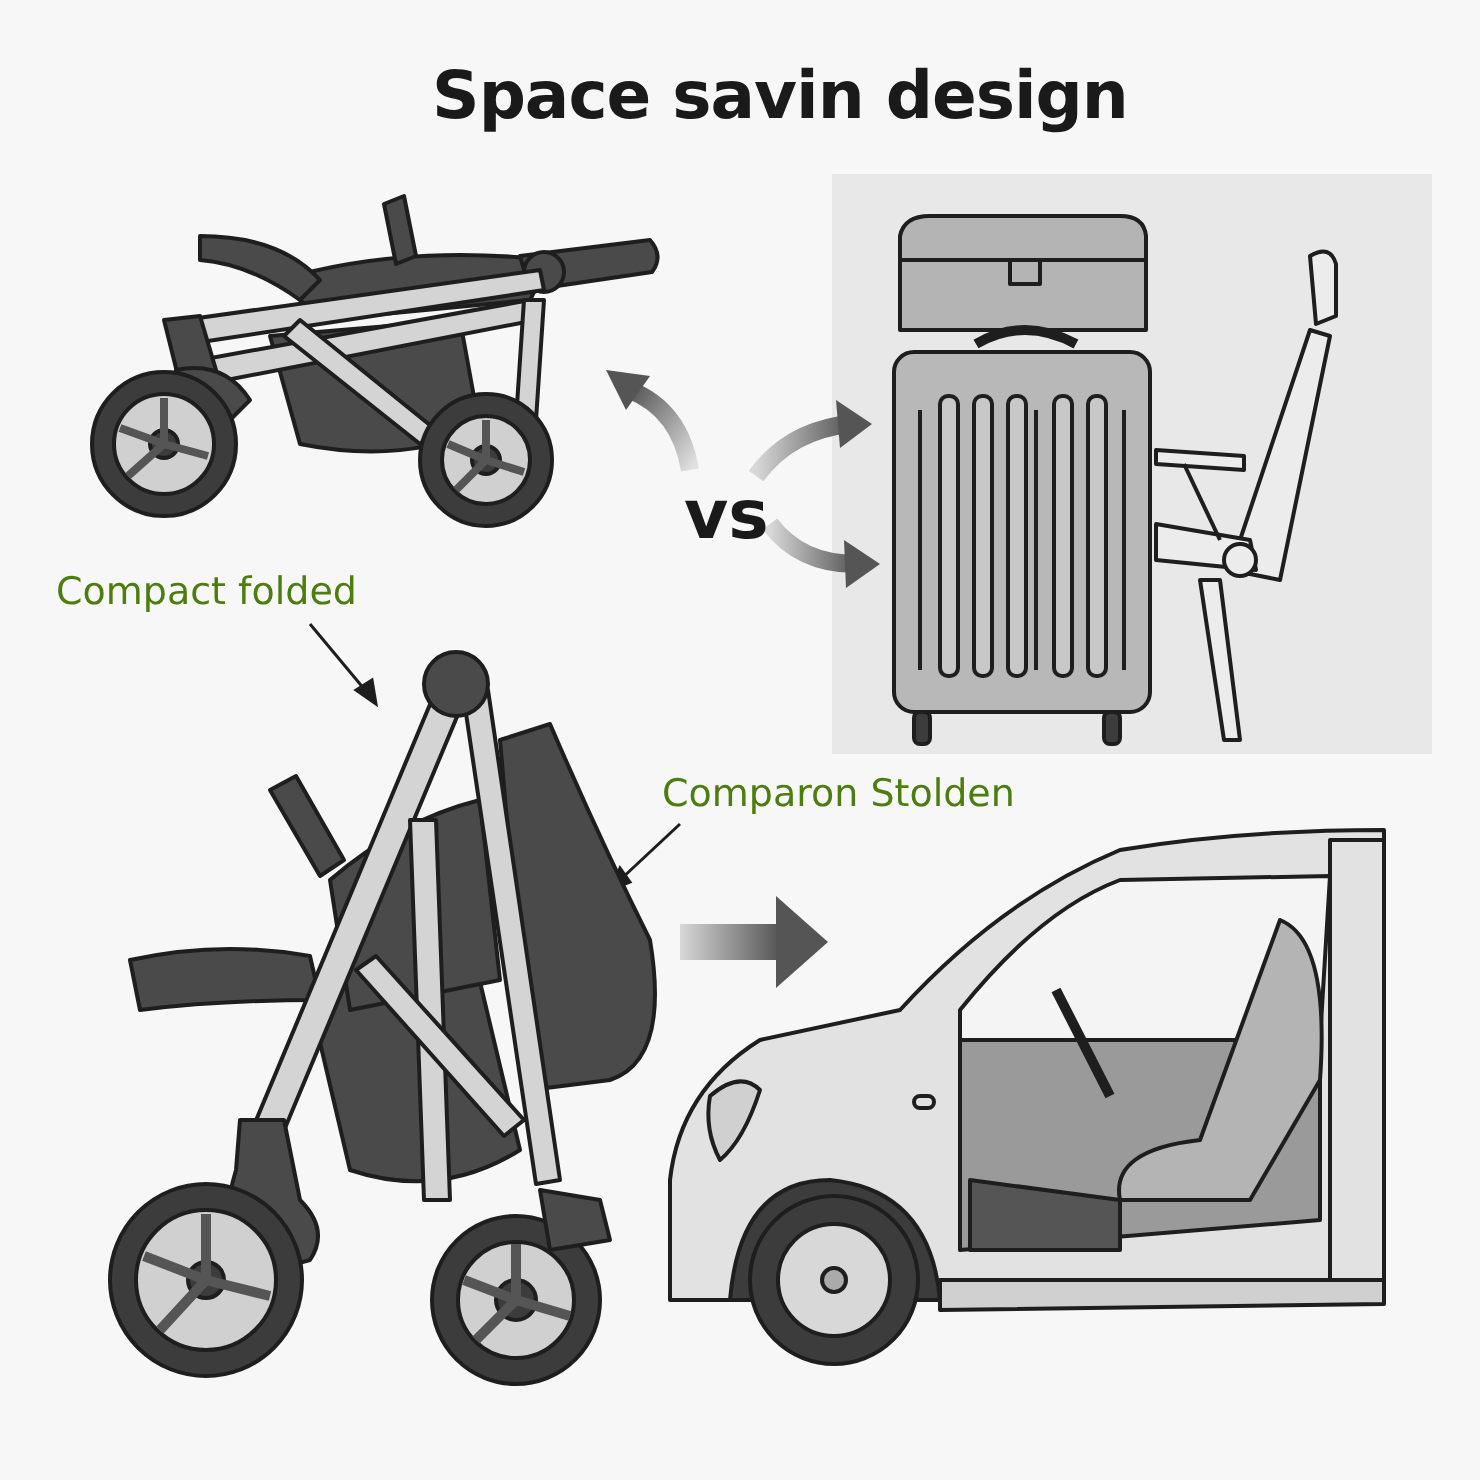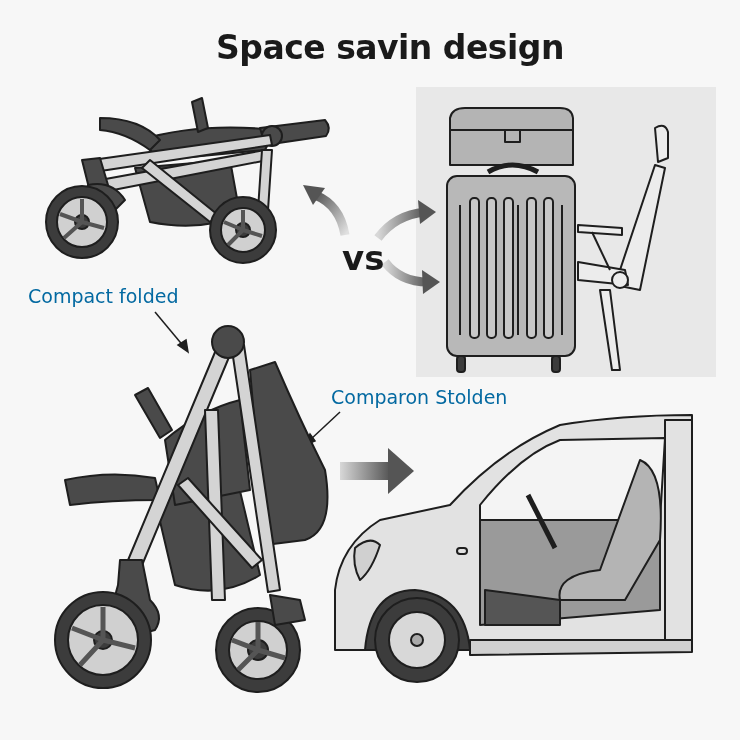--- a/index.html
+++ b/index.html
@@ -9,21 +9,21 @@
       font-family: "Liberation Sans", "DejaVu Sans", sans-serif;
       position: relative;
     }
     .canvas { position: absolute; left: 0; top: 0; width: 740px; height: 740px; }
     .title {
       position: absolute; left: 0; width: 740px; top: 28px;
       text-align: center; font-size: 33px; font-weight: bold; color: #1a1a1a;
       font-family: "DejaVu Sans", sans-serif; letter-spacing: -0.5px; padding-left: 20px;
     }
     .label {
-      position: absolute; font-size: 19px; color: #0369a1;
+      position: absolute; font-size: 19px; color: #4d7c0f;
       font-family: "DejaVu Sans", sans-serif; white-space: nowrap;
     }
     .vs {
       position: absolute; left: 342px; top: 238px;
       font-size: 34px; font-weight: bold; color: #1a1a1a;
       font-family: "DejaVu Sans", sans-serif;
     }
     .panel {
       position: absolute; left: 416px; top: 87px; width: 300px; height: 290px;
       background: #e8e8e8;

